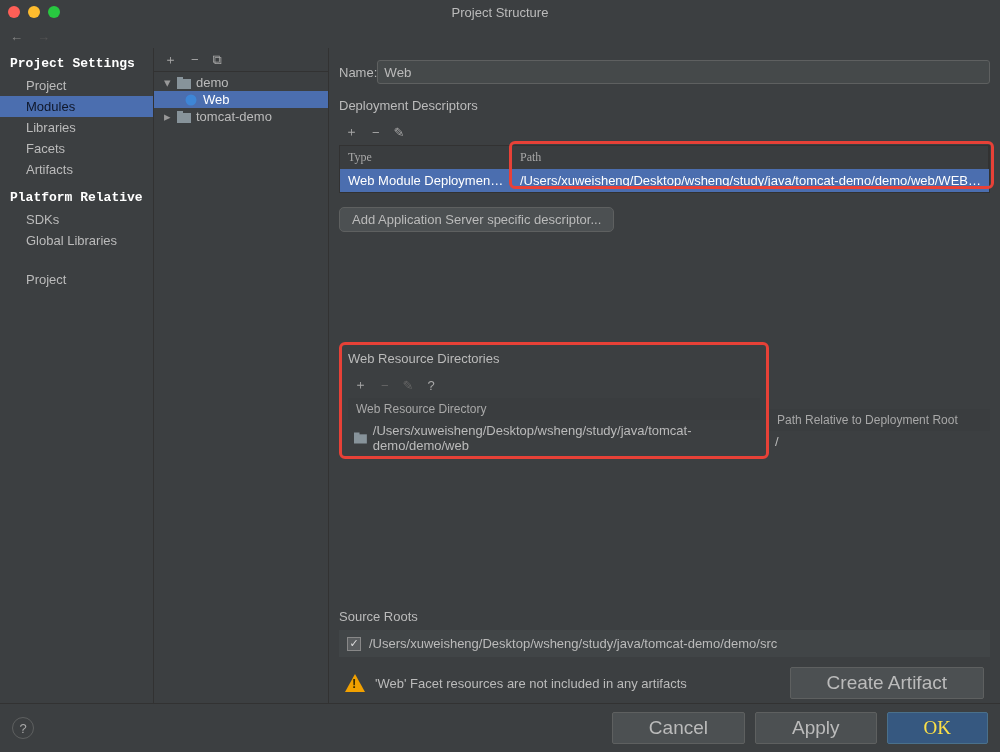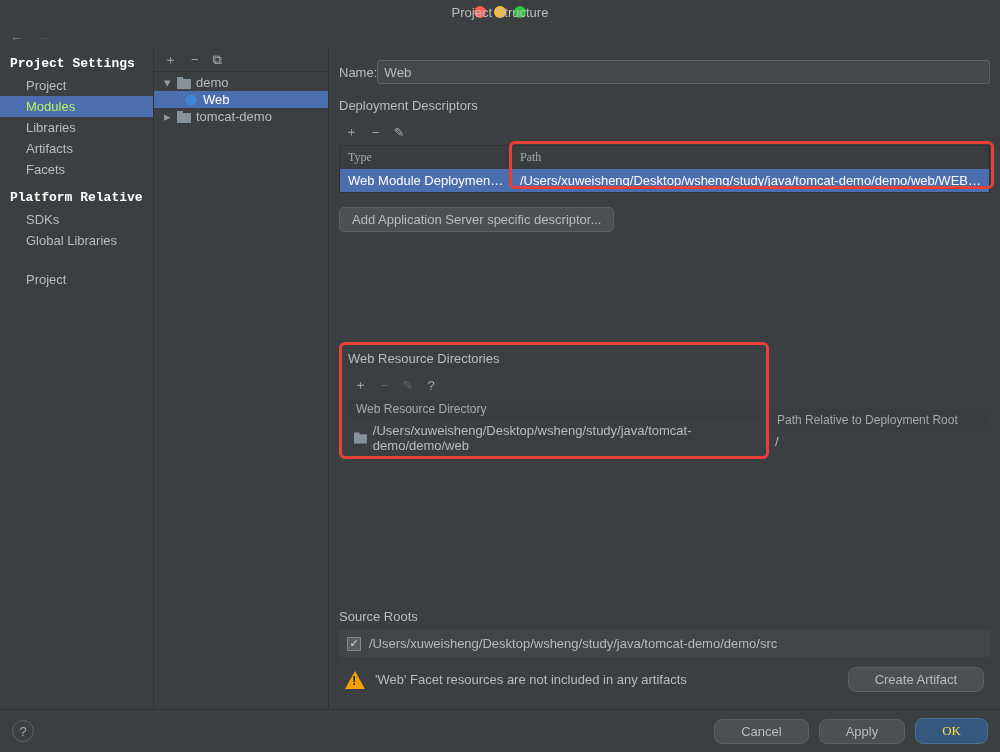--- a/index.html
+++ b/index.html
@@ -1,31 +1,31 @@
 <!DOCTYPE html>
 <html><head>
 <meta charset="utf-8">
 <style>
 * { box-sizing: border-box; margin: 0; padding: 0; font-family: -apple-system, "Helvetica Neue", Arial, sans-serif; }
 body { background: #3c3f41; color: #bbbbbb; font-size: 13px; width: 1000px; height: 752px; overflow: hidden; display: flex; flex-direction: column; }
-.titlebar { height: 24px; display: flex; align-items: center; padding: 0 8px; position: relative; justify-content: center; }
+.titlebar { height: 24px; display: flex; align-items: center; padding: 0 8px; position: relative; }
 .dots { display: flex; gap: 8px; }
 .dot { width: 12px; height: 12px; border-radius: 50%; }
 .dot.red { background: #ff5f57; }
 .dot.yellow { background: #febc2e; }
 .dot.green { background: #28c840; }
 .title { position: absolute; left: 0; right: 0; text-align: center; color: #bbbbbb; font-size: 13px; }
 .toolbar-nav { height: 24px; display: flex; align-items: center; padding: 0 10px; gap: 14px; }
 .nav-arrow { color: #888; cursor: pointer; }
 .nav-arrow.disabled { color: #555; }
 .main-row { flex: 1; display: flex; min-height: 0; }
 .sidebar-left { width: 154px; border-right: 1px solid #323232; padding-top: 4px; }
 .section-hdr { color: #ffffff; font-weight: bold; padding: 4px 10px 4px 10px; font-size: 13px; font-family: Liberation Mono, monospace; }
 .side-item { padding: 3px 10px 3px 26px; color: #bbbbbb; cursor: pointer; }
-.side-item.selected { background: #4b6eaf; color: #bef264; }
+.side-item.selected { background: #4b6eaf; color: #0f172a; }
 .middle-tree { width: 175px; border-right: 1px solid #323232; display: flex; flex-direction: column; }
 .tree-toolbar { height: 24px; display: flex; align-items: center; gap: 14px; padding: 0 10px; border-bottom: 1px solid #323232; color: #a8a8a8; }
 .tree-body { flex: 1; padding-top: 2px; }
 .tree-item { display: flex; align-items: center; gap: 5px; padding: 1px 4px 1px 10px; cursor: pointer; font-size: 13px; }
 .tree-item.level2 { padding-left: 30px; }
 .tree-item.selected { background: #4b6eaf; color: #fff; }
 .tri { width: 8px; display: inline-block; color: #999; }
 .folder-icon { width: 14px; height: 12px; display: inline-block; }
 .right-panel { flex: 1; display: flex; flex-direction: column; padding: 12px 10px 0 10px; min-width: 0; }
 .row-name { display: flex; align-items: center; gap: 0; margin-bottom: 14px; }
@@ -55,21 +55,21 @@
 .sroot { margin-top: 150px; }
 .checkrow { background: #414547; padding: 6px 8px; display: flex; align-items: center; gap: 8px; margin-top: 6px; }
 .check { width: 14px; height: 14px; border: 1px solid #888; background: #5a5d5f; display: inline-flex; align-items: center; justify-content: center; color: #ddd; font-size: 11px; }
 .warning-row { display: flex; align-items: center; gap: 10px; padding: 10px 6px 4px 6px; }
 .warn-icon { width: 0; height: 0; border-left: 10px solid transparent; border-right: 10px solid transparent; border-bottom: 18px solid #f2a100; position: relative; }
 .warn-icon::after { content: "!"; position: absolute; top: 2px; left: -3px; color: #3b2d00; font-weight: bold; font-size: 13px; }
 .create-artifact { margin-left: auto; }
 .footer { border-top: 1px solid #323232; display: flex; align-items: center; padding: 8px 12px; gap: 10px; }
 .help-circle { width: 22px; height: 22px; border: 1px solid #5e6060; border-radius: 50%; display: flex; align-items: center; justify-content: center; color: #a8a8a8; cursor: pointer; }
 .footer-spacer { flex: 1; }
-.btn { background: #4c5052; border: 1px solid #5e6060; color: #bbbbbb; padding: 4px 26px; border-radius: 8px; cursor: pointer; font-size: 13px; }
+.btn { background: #4c5052; border: 1px solid #5e6060; color: #bbbbbb; padding: 4px 36px; border-radius: 2px; cursor: pointer; font-size: 19px; }
 .btn.primary { background: #365880; border-color: #4a708b; color: #fde047; font-family: Liberation Serif, serif; }
 svg { display: block; }
 .rel-pos { position: relative; }
 </style>
 </head>
 <body>
 
 <div class="titlebar">
   <div class="dots">
     <div class="dot red"></div>
@@ -84,22 +84,22 @@
   <span class="nav-arrow disabled">→</span>
 </div>
 
 <div class="main-row">
 
   <div class="sidebar-left">
     <div class="section-hdr">Project Settings</div>
     <div class="side-item">Project</div>
     <div class="side-item selected">Modules</div>
     <div class="side-item">Libraries</div>
+    <div class="side-item">Facets</div>
     <div class="side-item">Artifacts</div>
-    <div class="side-item">Facets</div>
     <div class="section-hdr" style="margin-top:6px">Platform Relative</div>
     <div class="side-item">SDKs</div>
     <div class="side-item">Global Libraries</div>
     <div class="side-item" style="margin-top:18px">Project</div>
   </div>
 
   <div class="middle-tree">
     <div class="tree-toolbar">
       <span class="ico">＋</span>
       <span class="ico">−</span>

